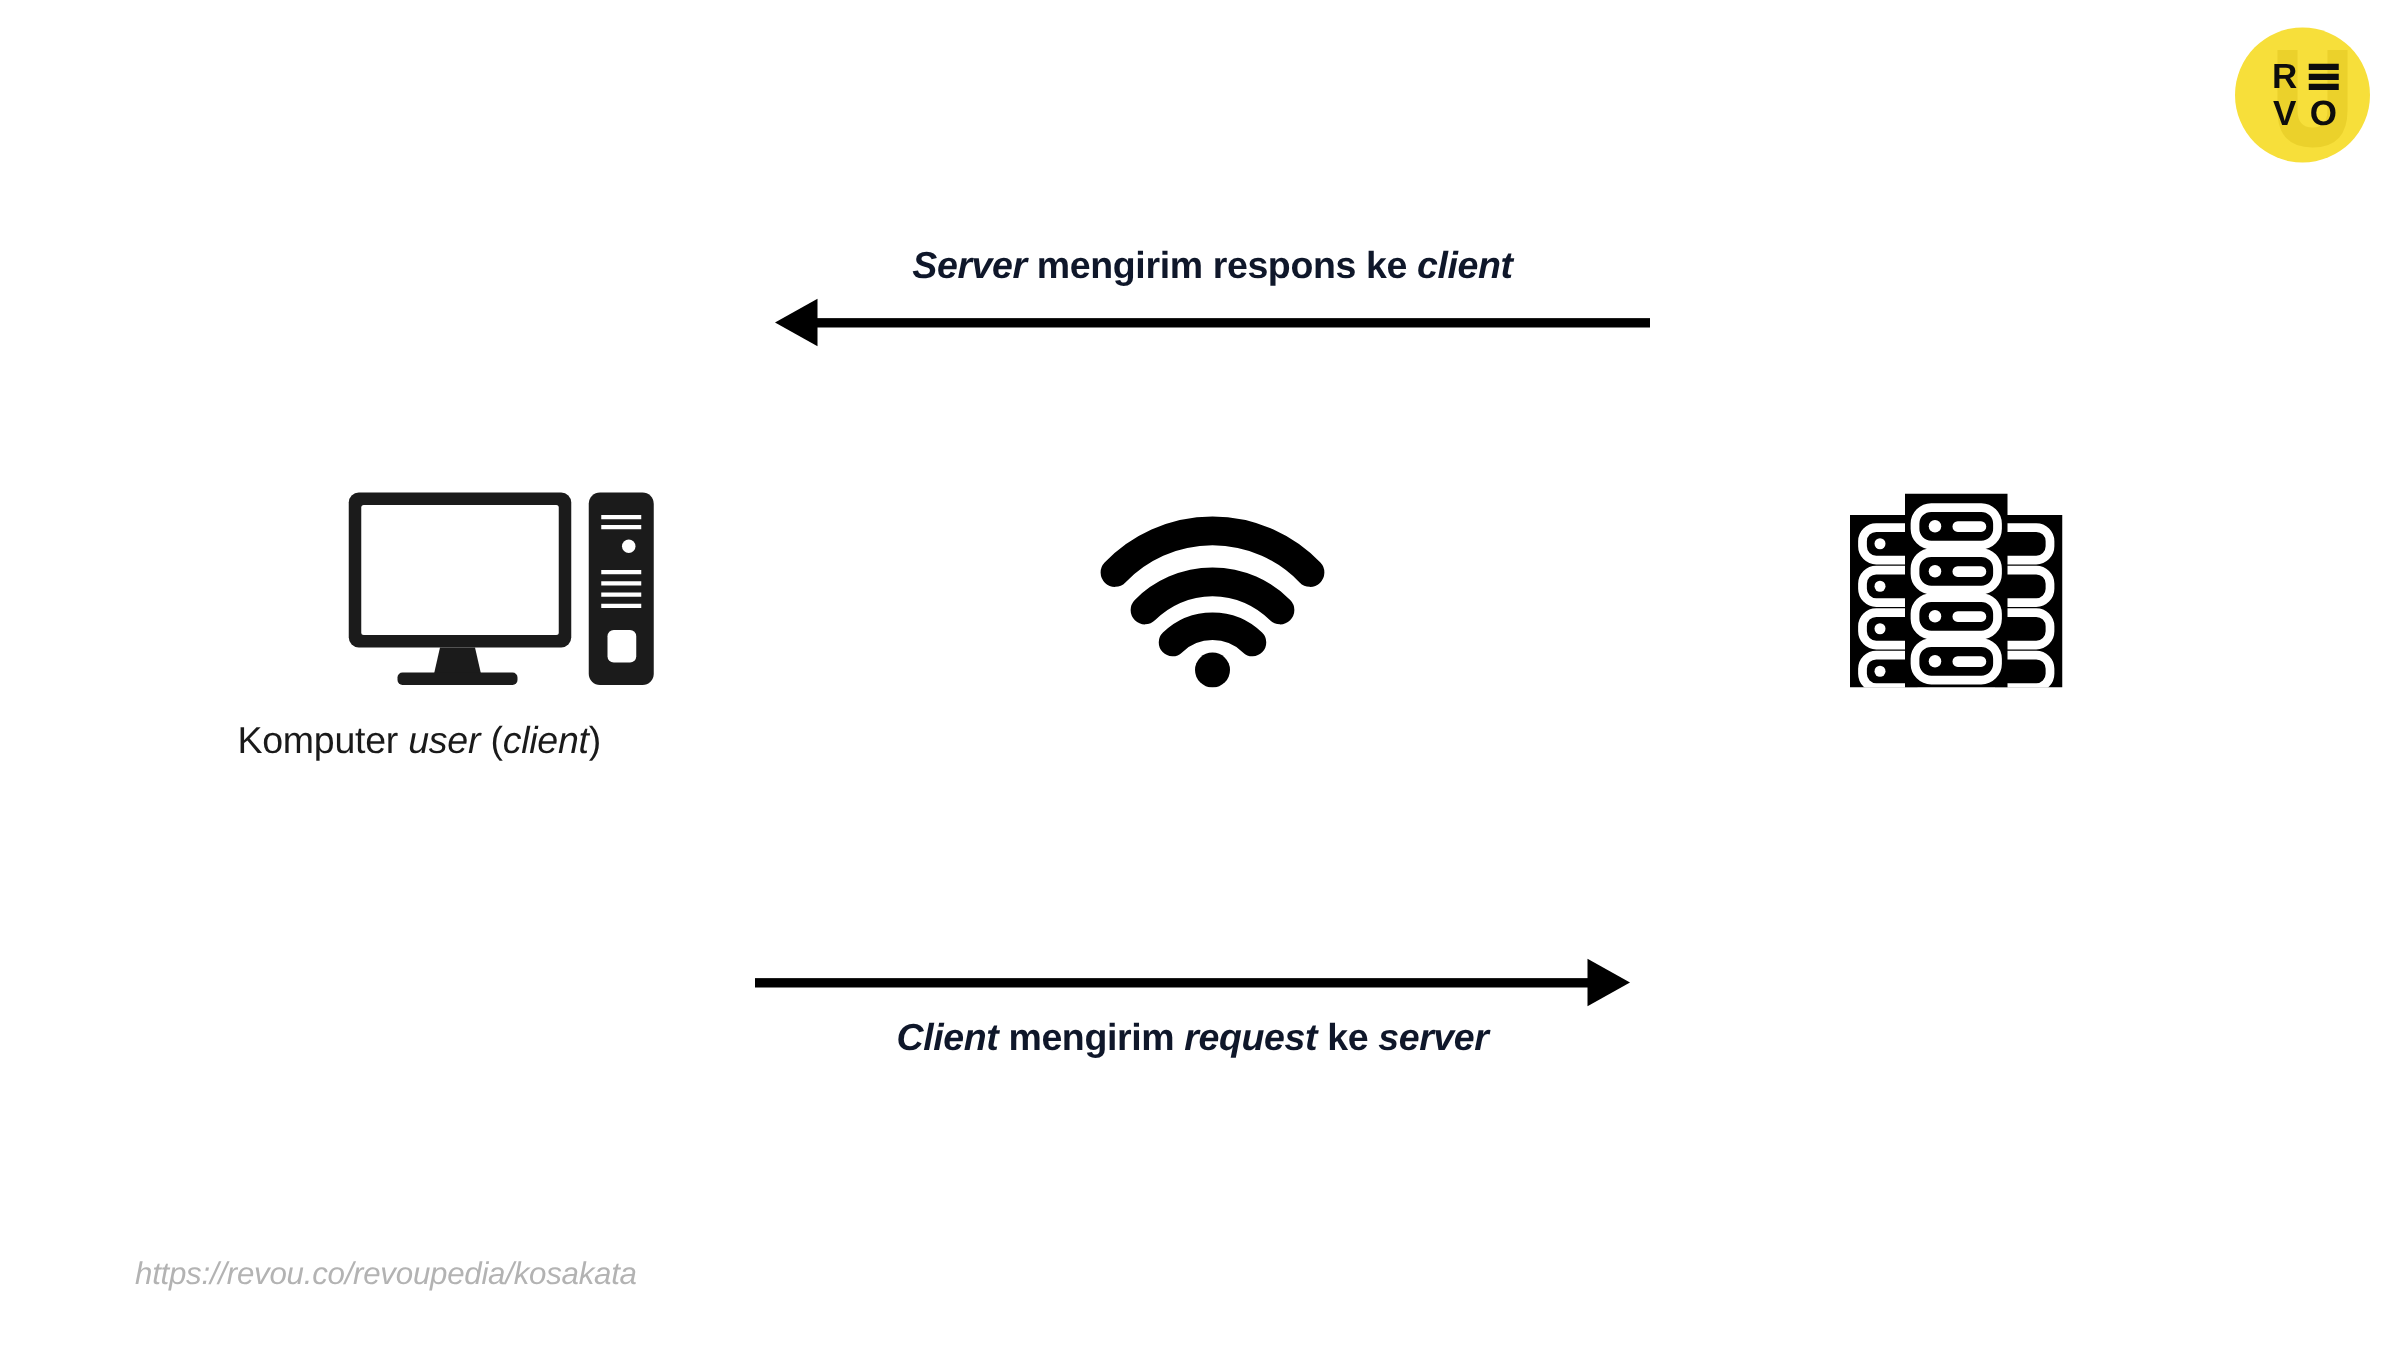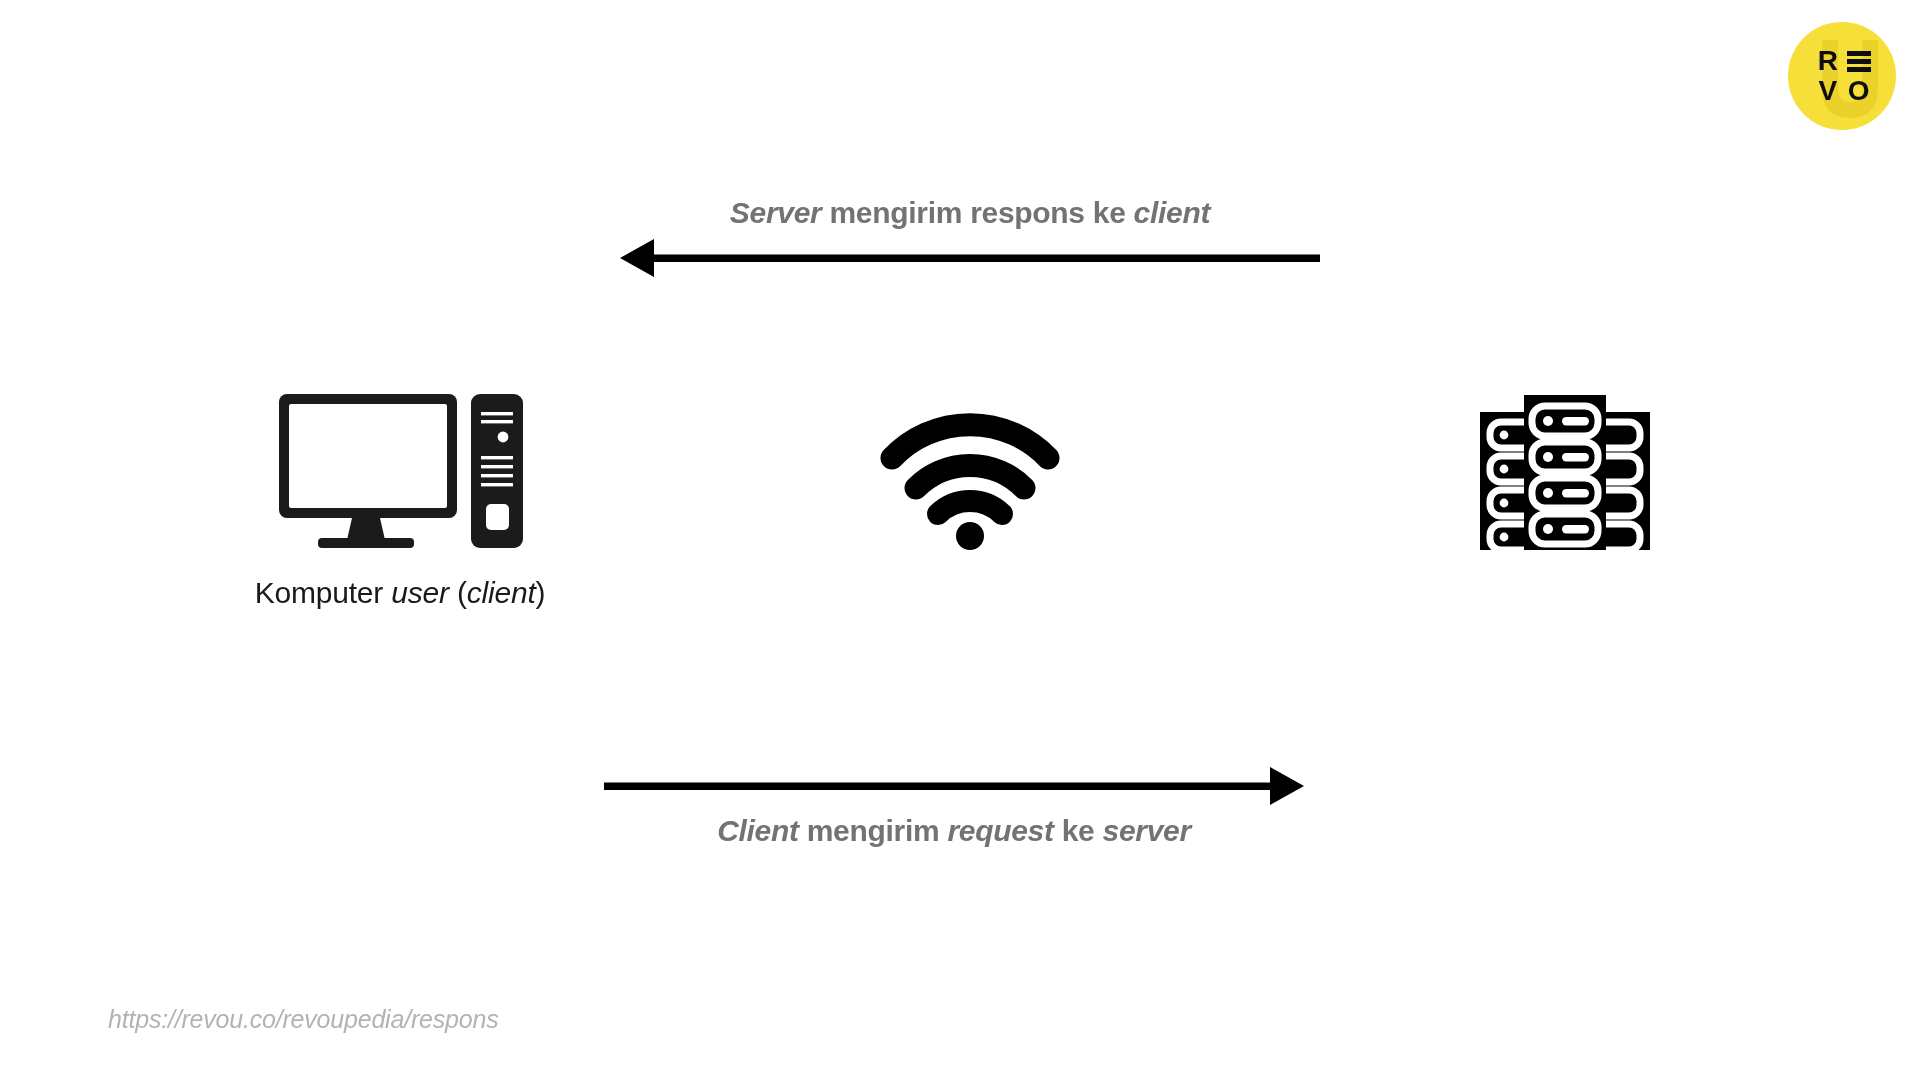--- a/index.html
+++ b/index.html
@@ -78,21 +78,21 @@
     position: absolute;
     left: 604px;
     top: 766px;
     width: 700px;
   }
   .flow-caption {
     text-align: center;
     font-size: 30px;
     font-weight: 700;
     letter-spacing: -0.3px;
-    color: #737373;
+    color: #0f172a;
     white-space: nowrap;
   }
   .flow-caption em {
     font-style: italic;
     font-weight: 700;
   }
   .arrow-wrap {
     height: 40px;
     position: relative;
   }
@@ -108,21 +108,21 @@
   .nodes {
     position: absolute;
     top: 380px;
     left: 0;
     width: 1920px;
     height: 280px;
   }
   .node {
     position: absolute;
     width: 420px;
-    text-align: center;
+    text-align: left;
   }
   .node-client  { left: 190px; }
   .node-net     { left: 760px; }
   .node-server  { left: 1355px; }
 
   .node-art {
     height: 170px;
     display: flex;
     align-items: flex-end;
     justify-content: center;
@@ -275,13 +275,13 @@
     <svg class="arrow-svg" viewBox="0 0 700 40" aria-hidden="true">
       <rect x="0" y="16.5" width="670" height="7.5" fill="#000000"></rect>
       <polygon points="700,20 666,1 666,39" fill="#000000"></polygon>
     </svg>
   </div>
   <div class="flow-caption cap-bottom">
     <em>Client</em><span> mengirim </span><em>request</em><span> ke </span><em>server</em>
   </div>
 </div>
 
-<div class="footer-url">https://revou.co/revoupedia/respons</div>
+<div class="footer-url">https://revou.co/revoupedia/kosakata</div>
 
 </body></html>

